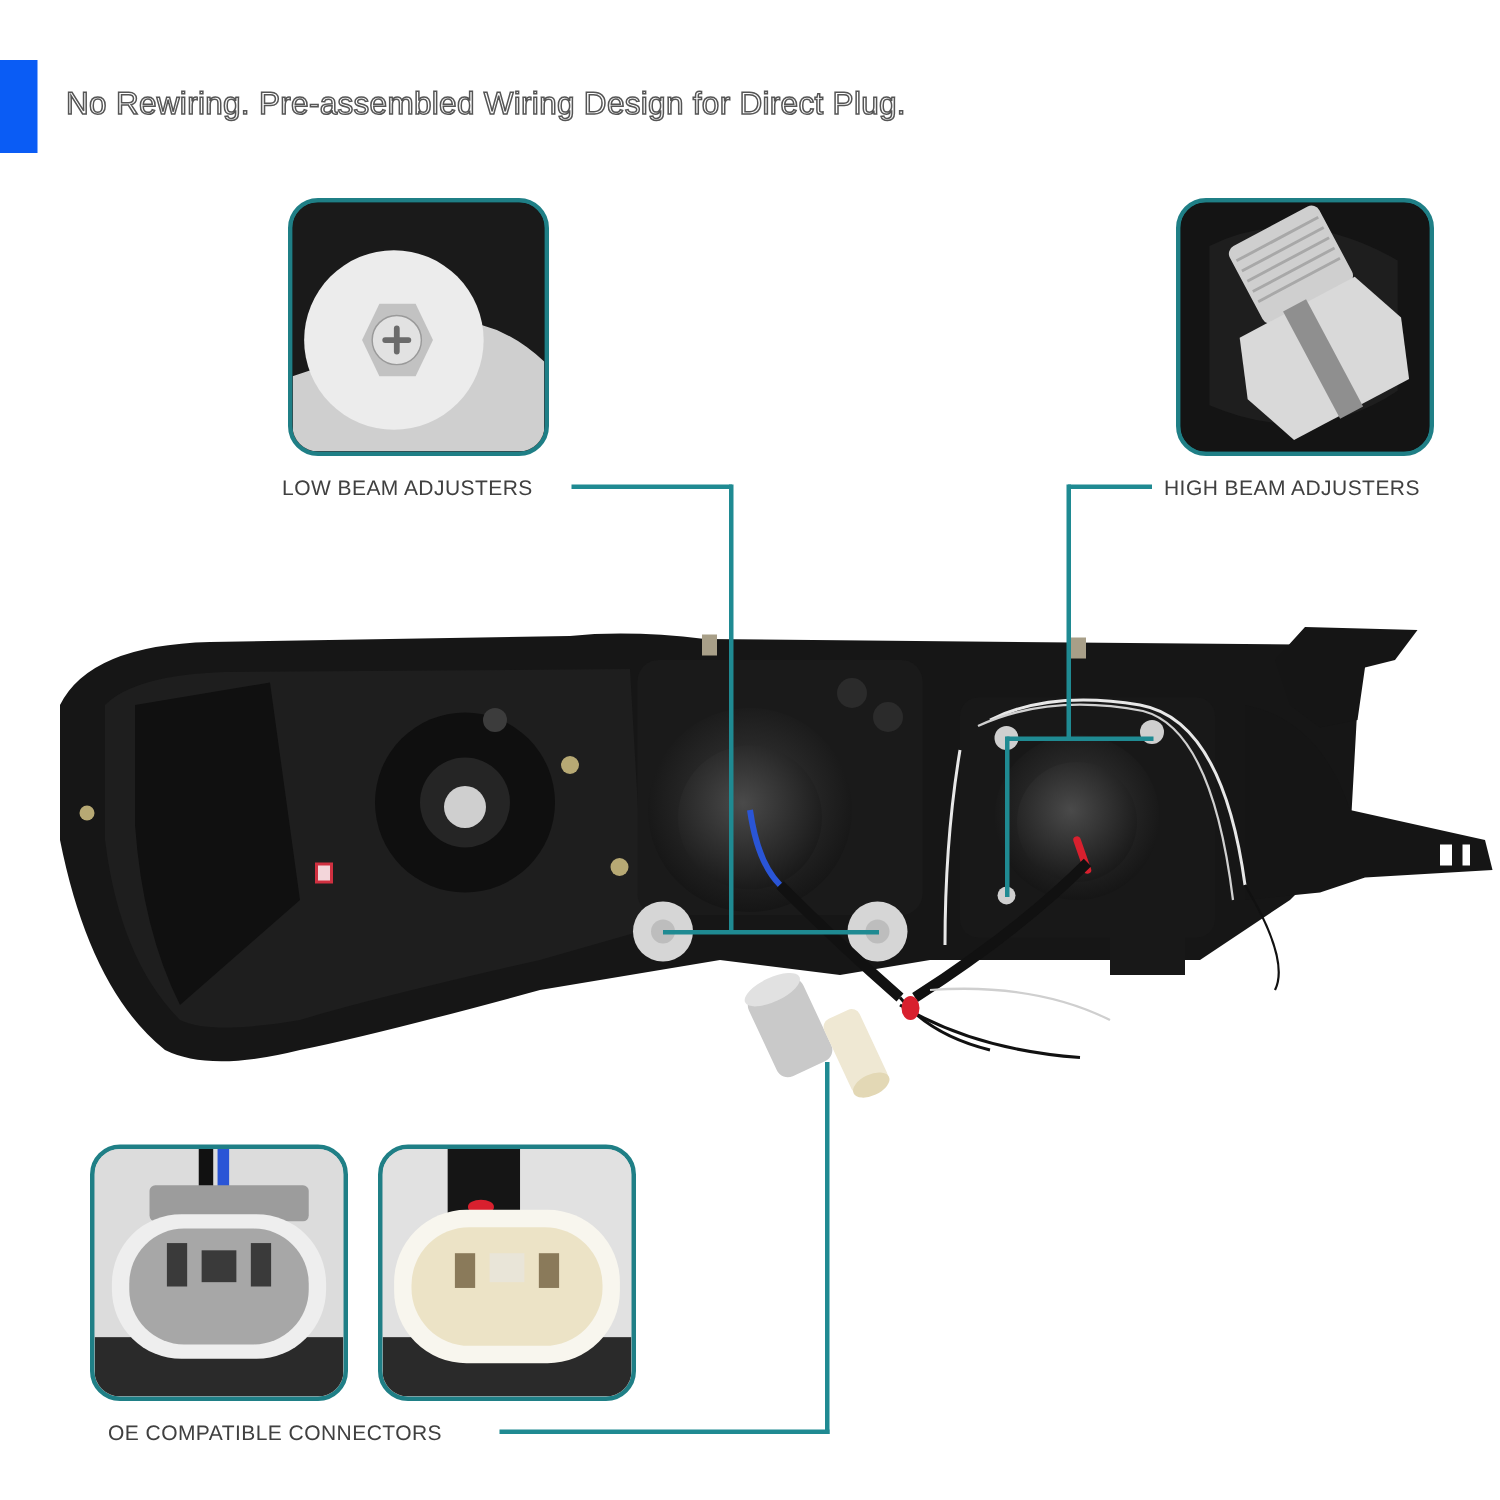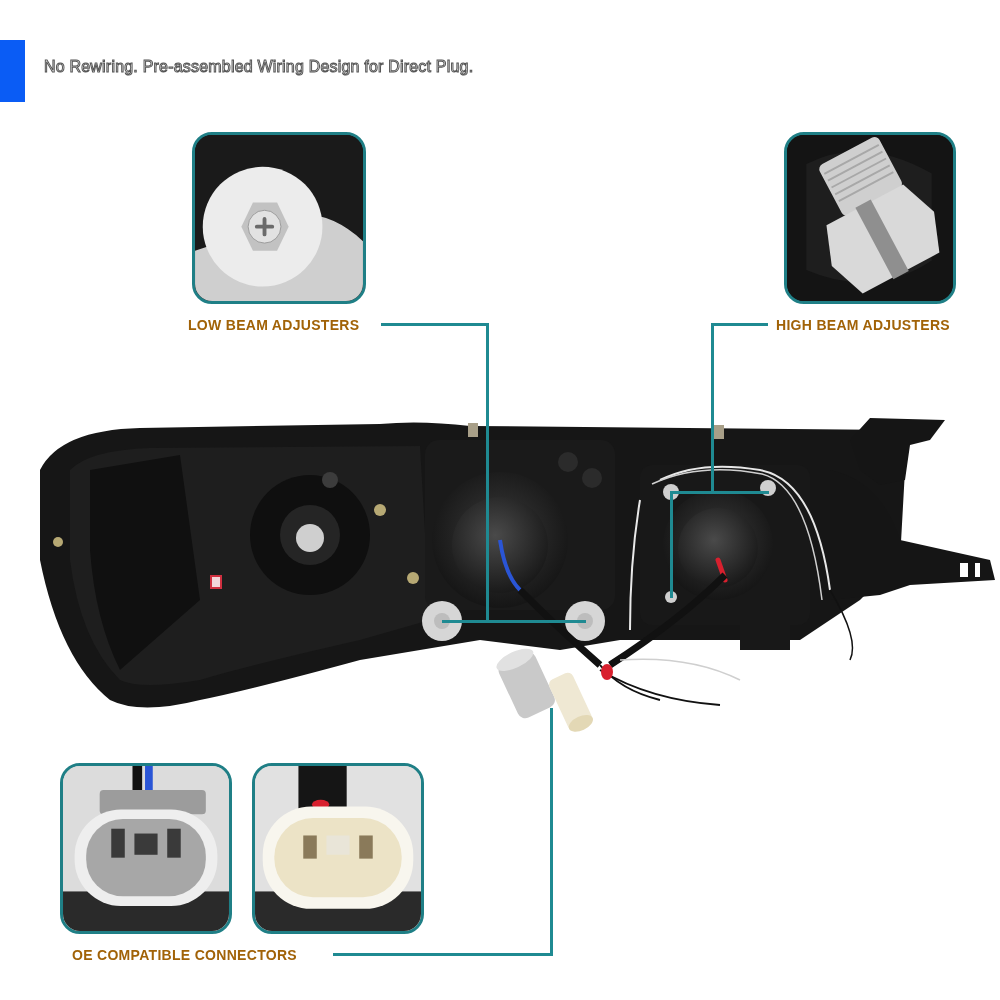--- a/index.html
+++ b/index.html
@@ -1,35 +1,34 @@
 <!DOCTYPE html>
 <html><head>
 <meta charset="utf-8">
 <style>
   * { box-sizing: border-box; margin: 0; padding: 0; }
   html, body { width: 1000px; height: 1000px; background: #ffffff; overflow: hidden; }
   body { position: relative; font-family: "Liberation Sans", sans-serif; }
 
   .accent-bar { position: absolute; left: 0; top: 40px; width: 25px; height: 62px; background: #0a5cf5; }
   .headline {
-    position: absolute; left: 44px; top: 58px; font-size: 16px; letter-spacing: 0.2px;
+    position: absolute; left: 44px; top: 58px; font-size: 21px; letter-spacing: 0.2px;
     color: #ffffff; -webkit-text-stroke: 1px #555555; font-family: "Liberation Sans", sans-serif;
     white-space: nowrap;
   }
 
   .inset {
     position: absolute; border: 3px solid #1f7f86; border-radius: 20px; overflow: hidden;
     background: #111;
   }
   .inset svg { display: block; width: 100%; height: 100%; }
 
   .callout-label {
-    position: absolute; font-size: 14px; color: #a16207; letter-spacing: 0.3px; white-space: nowrap;
+    position: absolute; font-size: 14px; color: #404040; letter-spacing: 0.3px; white-space: nowrap;
     font-family: "Liberation Sans", sans-serif;
-    font-weight: bold;
   }
 
   .leader { position: absolute; background: #1f8a92; }
 
   .product { position: absolute; left: 0; top: 0; width: 1000px; height: 1000px; pointer-events: none; }
   .product svg { width: 1000px; height: 1000px; }
 </style>
 </head>
 <body>
 

